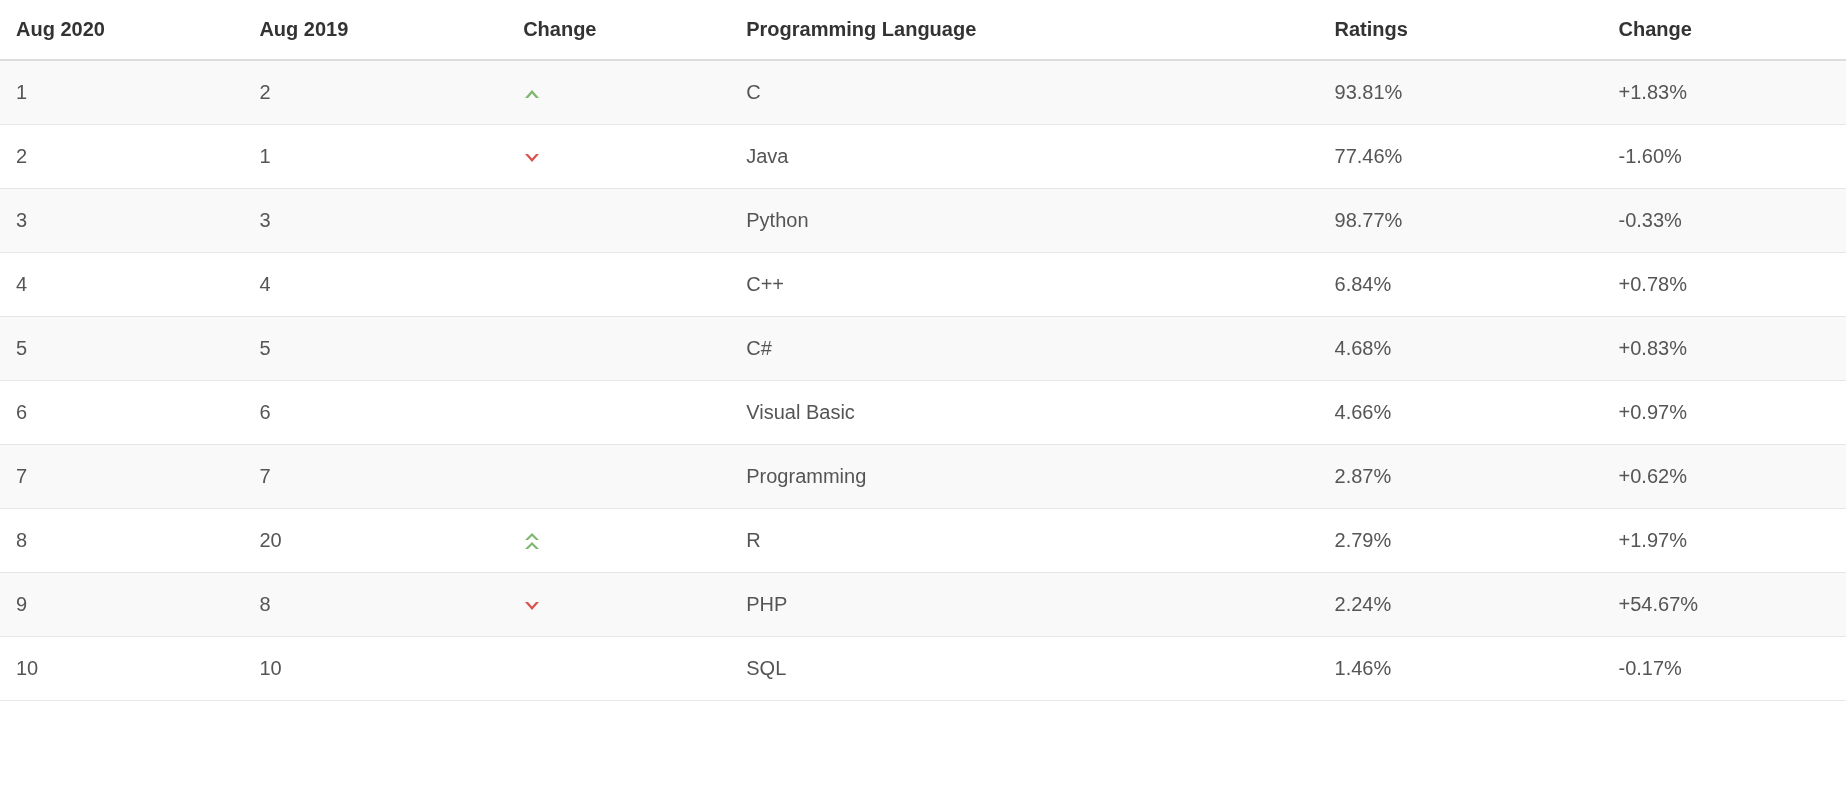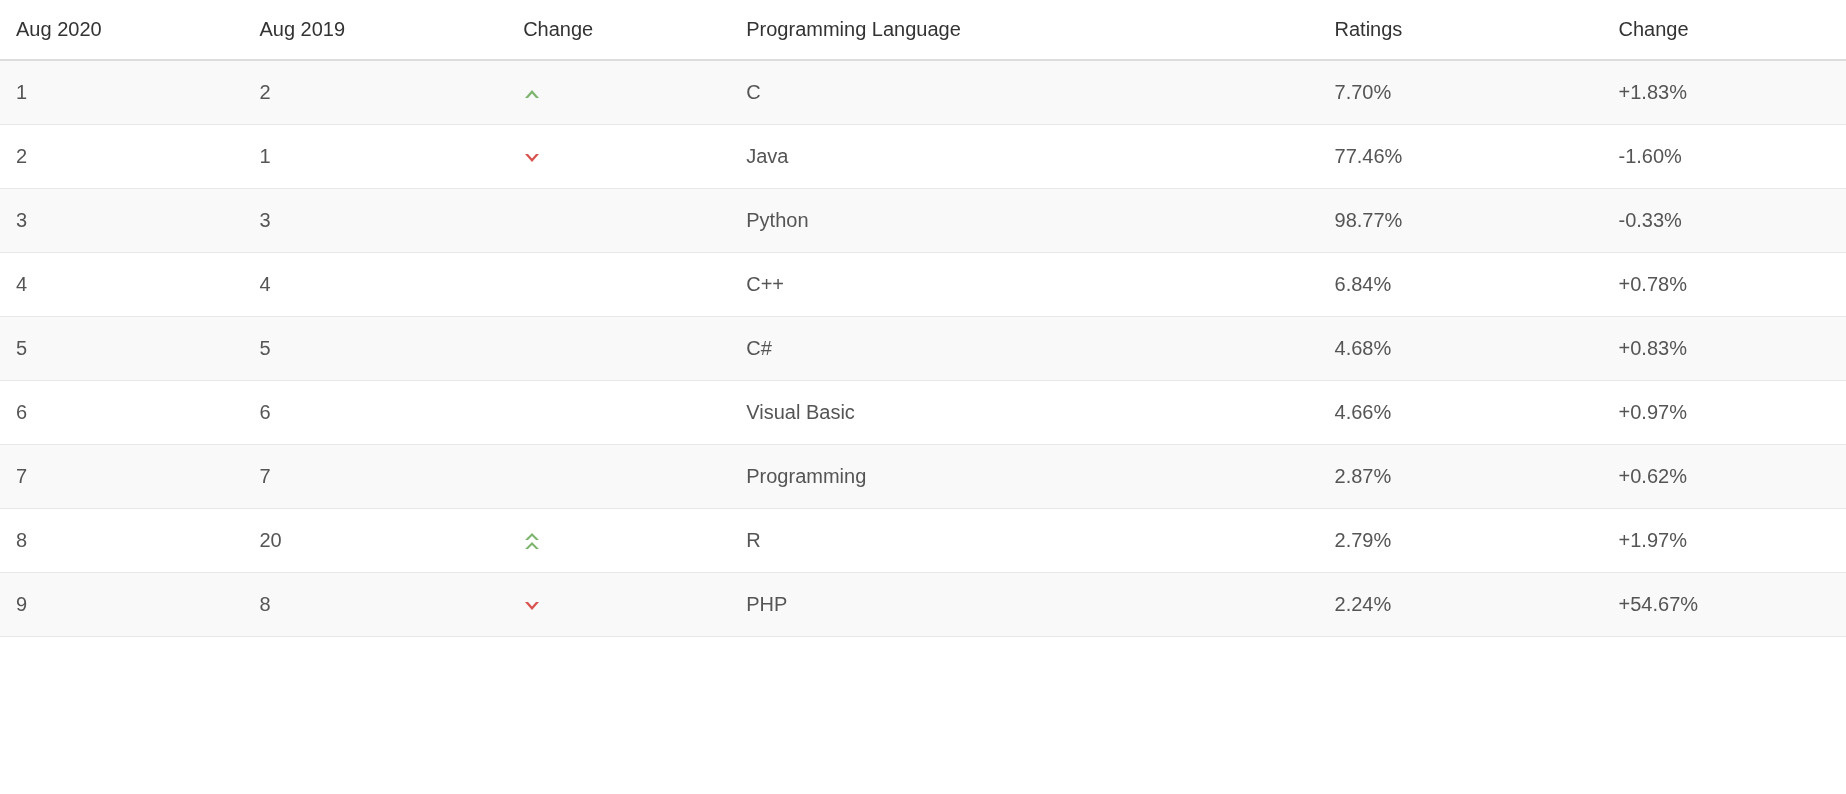--- a/index.html
+++ b/index.html
@@ -12,21 +12,21 @@
       background: #ffffff;
       color: #555;
       font-size: 20px;
     }
     .table {
       width: 100%;
       border-collapse: collapse;
     }
     .table thead th {
       text-align: left;
-      font-weight: 400;
+      font-weight: 700;
       color: #333;
       padding: 18px 16px;
       border-bottom: 2px solid #ddd;
       background: #fff;
     }
     .table tbody tr {
       border-bottom: 1px solid #e7e7e7;
     }
     .table tbody tr:nth-child(odd) {
       background: #f9f9f9;
@@ -76,21 +76,21 @@
     </tr>
   </thead>
   <tbody id="table-body">
   <tr>
         <td>1</td>
         <td>2</td>
         <td><span class="icon-up"><svg width="18" height="12" viewBox="0 0 18 12">
               <path d="M9 2 L16 10 L13 10 L9 5.5 L5 10 L2 10 Z" fill="currentColor"></path>
             </svg></span></td>
         <td>C</td>
-        <td>7.70%</td>
+        <td>93.81%</td>
         <td>+1.83%</td>
       </tr>
       <tr>
         <td>2</td>
         <td>1</td>
         <td><span class="icon-down"><svg width="18" height="12" viewBox="0 0 18 12">
               <path d="M9 10 L2 2 L5 2 L9 6.5 L13 2 L16 2 Z" fill="currentColor"></path>
             </svg></span></td>
         <td>Java</td>
         <td>77.46%</td>
@@ -150,14 +150,22 @@
       <tr>
         <td>9</td>
         <td>8</td>
         <td><span class="icon-down"><svg width="18" height="12" viewBox="0 0 18 12">
               <path d="M9 10 L2 2 L5 2 L9 6.5 L13 2 L16 2 Z" fill="currentColor"></path>
             </svg></span></td>
         <td>PHP</td>
         <td>2.24%</td>
         <td>+54.67%</td>
       </tr>
+      <tr>
+        <td>10</td>
+        <td>10</td>
+        <td></td>
+        <td>SQL</td>
+        <td>1.46%</td>
+        <td>-0.17%</td>
+      </tr>
     </tbody>
 </table>
 
 </body></html>

